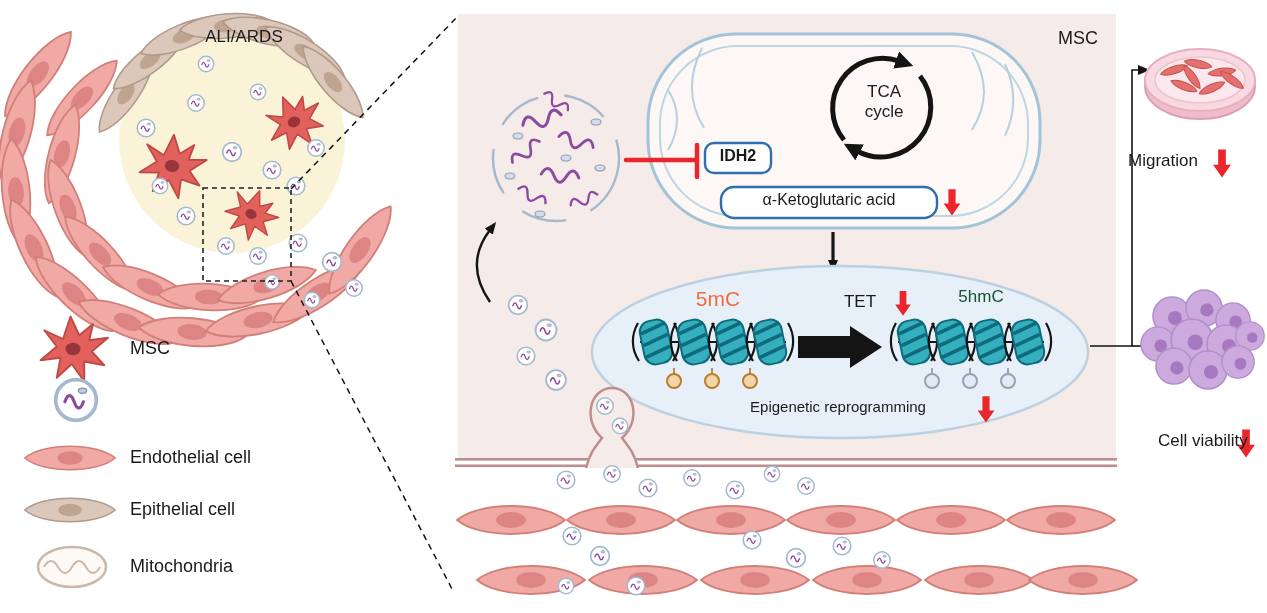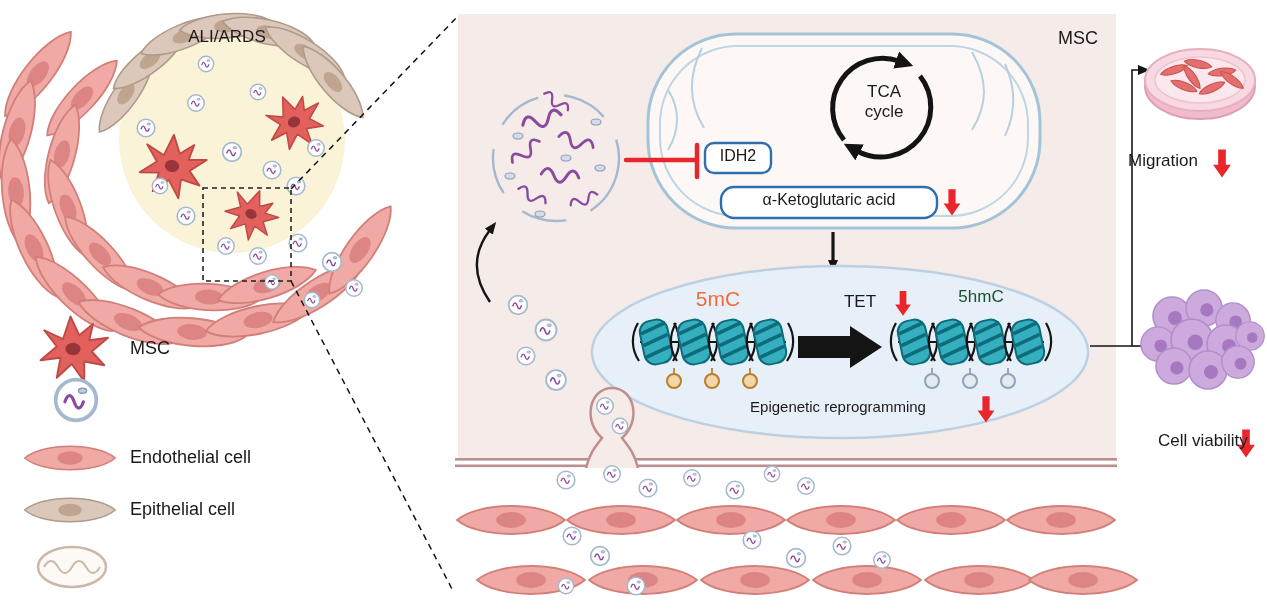--- a/index.html
+++ b/index.html
@@ -296,31 +296,32 @@
     <use href="#sphcell" transform="translate(1238,362) scale(0.85)"></use>
   </g>
 
   <use href="#redarrow" transform="translate(952,202) scale(0.8)"></use>
   <use href="#redarrow" transform="translate(903,303) scale(0.75)"></use>
   <use href="#redarrow" transform="translate(986,409) scale(0.8)"></use>
   <use href="#redarrow" transform="translate(1222,163) scale(0.85)"></use>
   <use href="#redarrow" transform="translate(1246,443) scale(0.85)"></use>
 </svg>
 
-<div class="lbl center" style="left:157px;top:27px;width:140px;font-size:17px;">ALI/ARDS</div>
+<div class="lbl center" style="left:174px;top:27px;width:140px;font-size:17px;">ALI/ARDS</div>
 
 <div class="lbl" style="left:130px;top:338px;width:230px;font-size:18px;">MSC</div>
 <div class="lbl" style="left:130px;top:447px;width:230px;font-size:18px;">Endothelial cell</div>
 <div class="lbl" style="left:130px;top:499px;width:230px;font-size:18px;">Epithelial cell</div>
+<div class="lbl" style="left:130px;top:556px;width:230px;font-size:18px;">Mitochondria</div>
 
 <div class="lbl" style="left:1038px;top:28px;width:60px;font-size:18px;text-align:right;">MSC</div>
 
 <div class="lbl center" style="left:852px;top:82px;width:64px;font-size:17px;">TCA cycle</div>
 
-<div class="lbl center" style="left:705px;top:147px;width:66px;font-size:16px;">IDH2</div>
+<div class="lbl center" style="left:705px;top:147px;width:66px;font-size:16px;font-weight:bold;">IDH2</div>
 
 <div class="lbl center" style="left:721px;top:191px;width:216px;font-size:16px;">α-Ketoglutaric acid</div>
 
 <div class="lbl center" style="left:688px;top:287px;width:60px;font-size:21px;color:#f26b3a;">5mC</div>
 
 <div class="lbl center" style="left:836px;top:292px;width:48px;font-size:17px;">TET</div>
 
 <div class="lbl center" style="left:948px;top:287px;width:66px;font-size:17px;color:#14532d;">5hmC</div>
 
 <div class="lbl center" style="left:698px;top:398px;width:280px;font-size:15px;">Epigenetic reprogramming</div>

